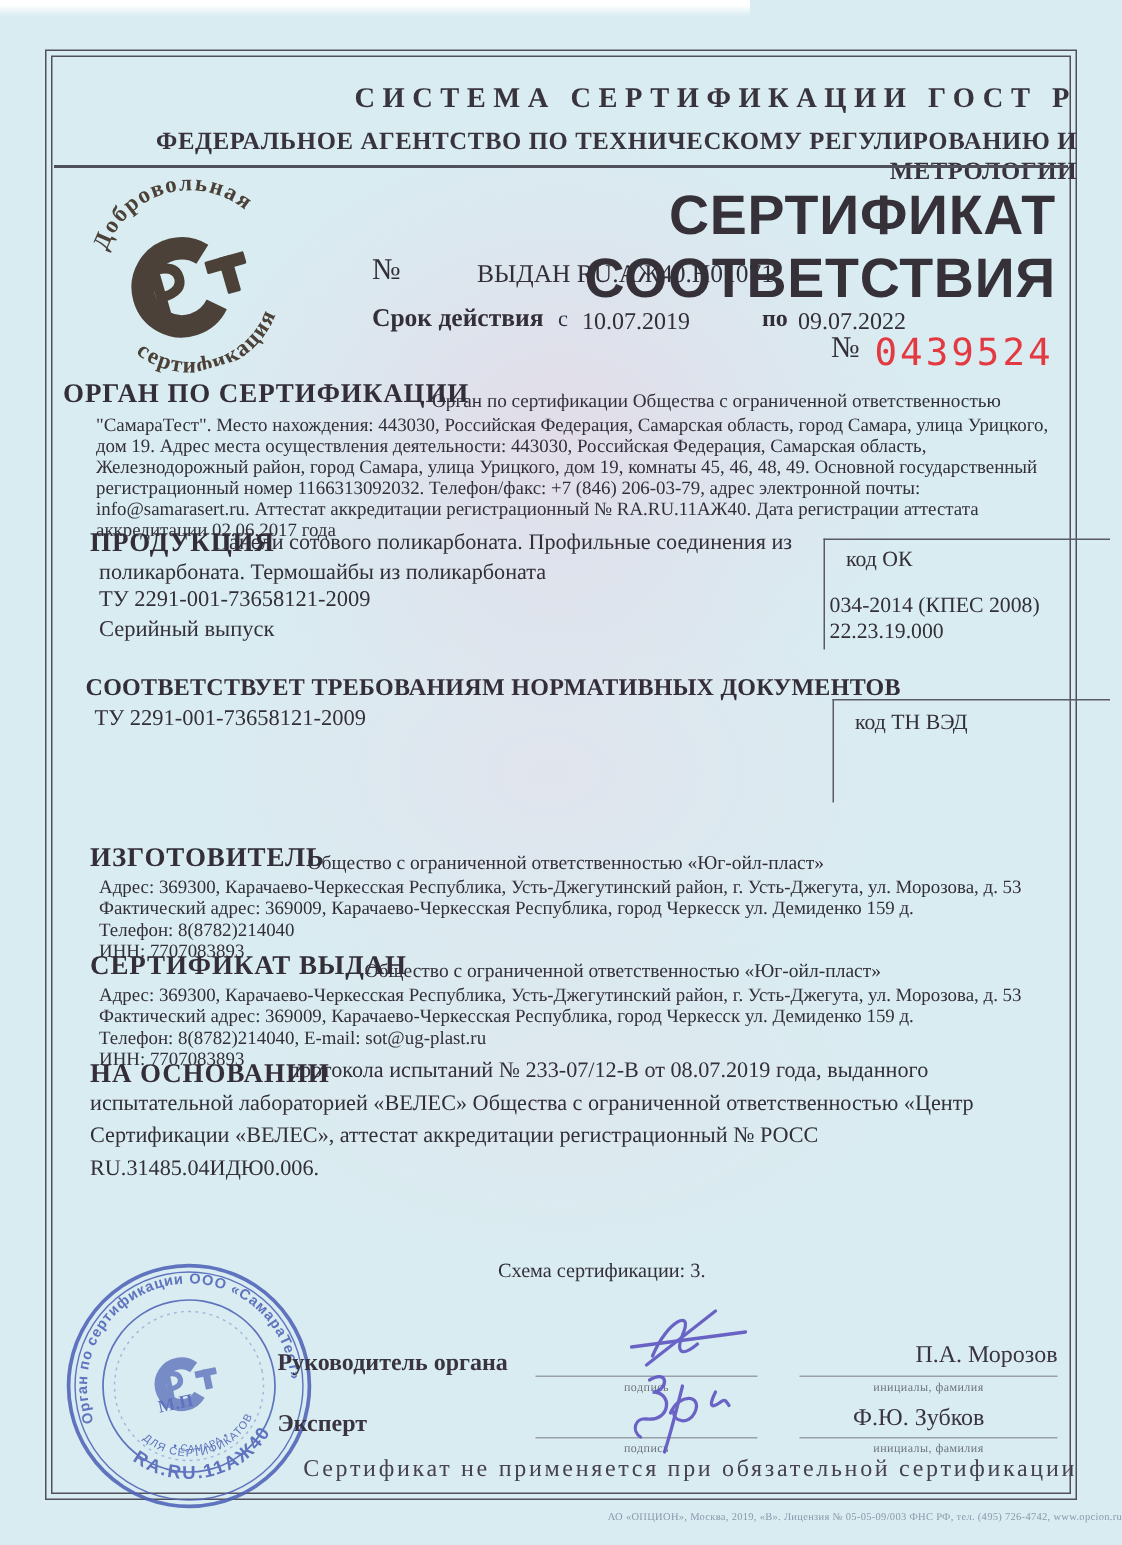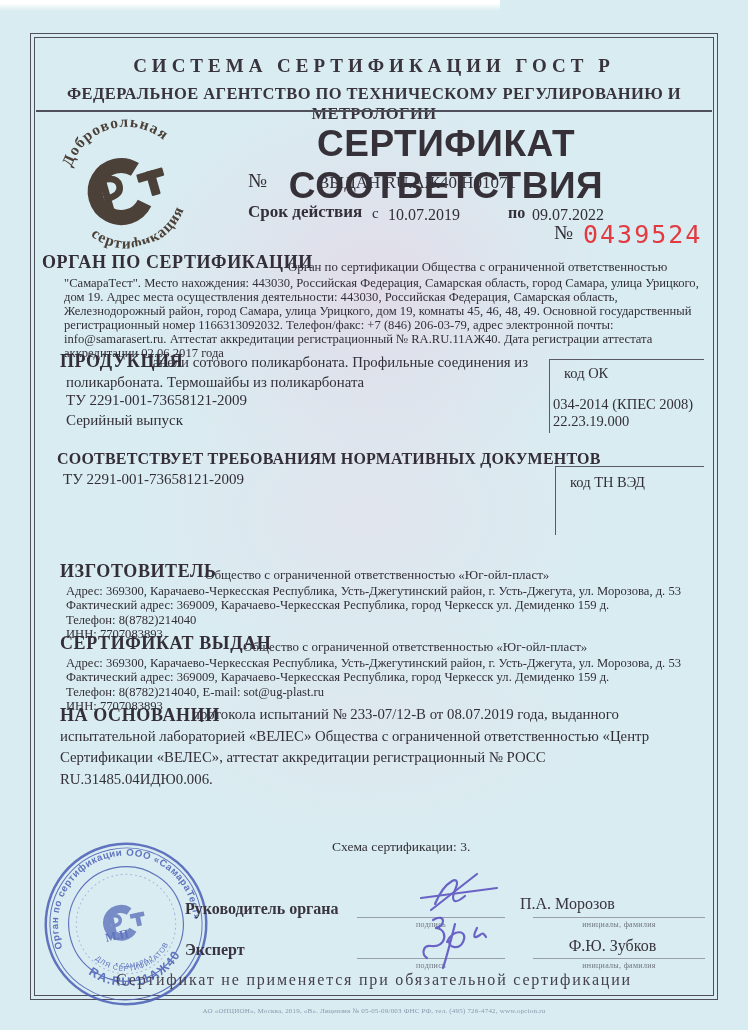--- a/index.html
+++ b/index.html
@@ -9,21 +9,21 @@
     background-image:
       radial-gradient(ellipse 340px 280px at 50% 28%, rgba(233,207,226,.55), rgba(233,207,226,0) 70%),
       radial-gradient(ellipse 320px 220px at 49% 50%, rgba(236,216,232,.40), rgba(236,216,232,0) 72%),
       radial-gradient(ellipse 300px 160px at 50% 70%, rgba(236,218,230,.25), rgba(236,218,230,0) 75%);
     color:#332f38;}
   .scan-edge{position:absolute;top:0;left:0;width:500px;height:11px;
     background:linear-gradient(to bottom,#ffffff 30%,rgba(255,255,255,0));}
   .frame{position:absolute;left:30px;top:33px;width:686px;height:965px;border:1.6px solid #50505a;}
   .frame-inner{position:absolute;inset:3px;border:1px solid #50505a;}
   .abs{position:absolute;}
-  .center{text-align:center;}
+  .center{text-align:right;}
   .header-system{left:30px;top:55px;width:688px;font-size:19px;font-weight:bold;letter-spacing:5px;color:#38333d;}
   .header-agency{left:30px;top:84px;width:688px;font-size:16.5px;font-weight:bold;letter-spacing:.4px;color:#38333d;}
   .header-divider{left:36px;top:110px;width:676px;height:1.5px;background:#50505a;}
   .logo-svg{left:50px;top:112px;width:150px;height:135px;transform:rotate(-16deg);}
   .cert-title{left:188px;top:123px;width:516px;font-family:Liberation Sans, sans-serif;
     font-size:37px;font-weight:bold;color:#363139;letter-spacing:.5px;}
   .num-label{left:248px;top:169px;font-size:20px;}
   .num-value{left:318px;top:173px;font-size:17px;}
   .validity-label{left:248px;top:202px;font-size:17px;font-weight:bold;}
   .validity-from-label{left:372px;top:205px;font-size:15px;}
@@ -34,21 +34,21 @@
   .blank-num-value{left:583px;top:220px;font-family:"DejaVu Sans Mono",monospace;
     font-size:25px;letter-spacing:2px;color:#e23a40;}
   .sec-head{font-size:18px;font-weight:bold;letter-spacing:.6px;color:#332e38;}
   .org-head{left:42px;top:252px;}
   .org-intro{left:288px;top:260px;font-size:12.8px;}
   .org-body{left:64px;top:277px;width:648px;font-size:12.6px;line-height:13.9px;}
   .prod-head{left:60px;top:351px;}
   .prod-desc{left:66px;top:353px;width:494px;font-size:14.8px;line-height:19.5px;text-indent:76px;}
   .prod-tu{left:66px;top:392px;font-size:15px;}
   .prod-issue{left:66px;top:412px;font-size:15px;}
-  .code-box{border-top:1.2px solid #5a5a66;border-left:1.2px solid #5a5a66;}
+  .code-box{border-top:1.2px solid #5a5a66;border-left:1.2px solid #5a5a66;padding-left:36px;}
   .code-ok{left:549px;top:359px;width:154px;height:73px;}
   .code-ok-label{left:14px;top:5px;font-size:14.5px;position:absolute;}
   .code-ok-val{left:3px;top:36px;position:absolute;font-size:14.5px;line-height:16.5px;white-space:nowrap;}
   .conf-head{left:57px;top:450px;font-size:16px;letter-spacing:.2px;}
   .conf-doc{left:63px;top:471px;font-size:15px;}
   .code-tnved{left:555px;top:466px;width:148px;height:68px;}
   .code-tnved-label{left:14px;top:7px;font-size:14.5px;position:absolute;}
   .man-head{left:60px;top:561px;}
   .man-name{left:205px;top:567px;font-size:13px;}
   .man-lines{left:66px;top:584px;width:640px;font-size:12.6px;line-height:14.3px;}
@@ -61,21 +61,21 @@
   .add-body{left:332px;top:839px;font-size:13.5px;}
   .stamp-svg{left:40px;top:838px;width:172px;height:172px;transform:rotate(-12deg);opacity:.88;}
   .sig-role-1{left:185px;top:900px;font-size:16px;font-weight:bold;color:#39343f;}
   .sig-role-2{left:185px;top:941px;font-size:16px;font-weight:bold;color:#39343f;}
   .sig-line{border-bottom:1.1px solid #9aa0ab;height:0;}
   .sig-line-1{left:357px;top:917px;width:148px;}
   .sig-line-2{left:357px;top:958px;width:148px;}
   .sig-cap{font-size:8px;color:#6e7480;text-align:center;letter-spacing:.3px;}
   .sig-cap-1{left:357px;top:920px;width:148px;}
   .sig-cap-2{left:357px;top:961px;width:148px;}
-  .name-1{left:520px;top:895px;width:185px;font-size:16px;text-align:left;color:#39343f;}
+  .name-1{left:520px;top:895px;width:185px;font-size:16px;text-align:right;color:#39343f;}
   .name-line-1{left:533px;top:917px;width:172px;}
   .name-cap-1{left:533px;top:920px;width:172px;}
   .name-2{left:520px;top:937px;width:185px;font-size:16px;text-align:center;color:#39343f;}
   .name-line-2{left:533px;top:958px;width:172px;}
   .name-cap-2{left:533px;top:961px;width:172px;}
   .ink-svg{left:383px;top:870px;width:145px;height:112px;z-index:5;}
   .footer-note{left:30px;top:971px;width:688px;font-size:16px;letter-spacing:1.8px;color:#46414d;}
   .print-line{left:0;top:1007px;width:748px;font-size:7px;color:#8b97ac;letter-spacing:.2px;}
 </style>
 </head>

